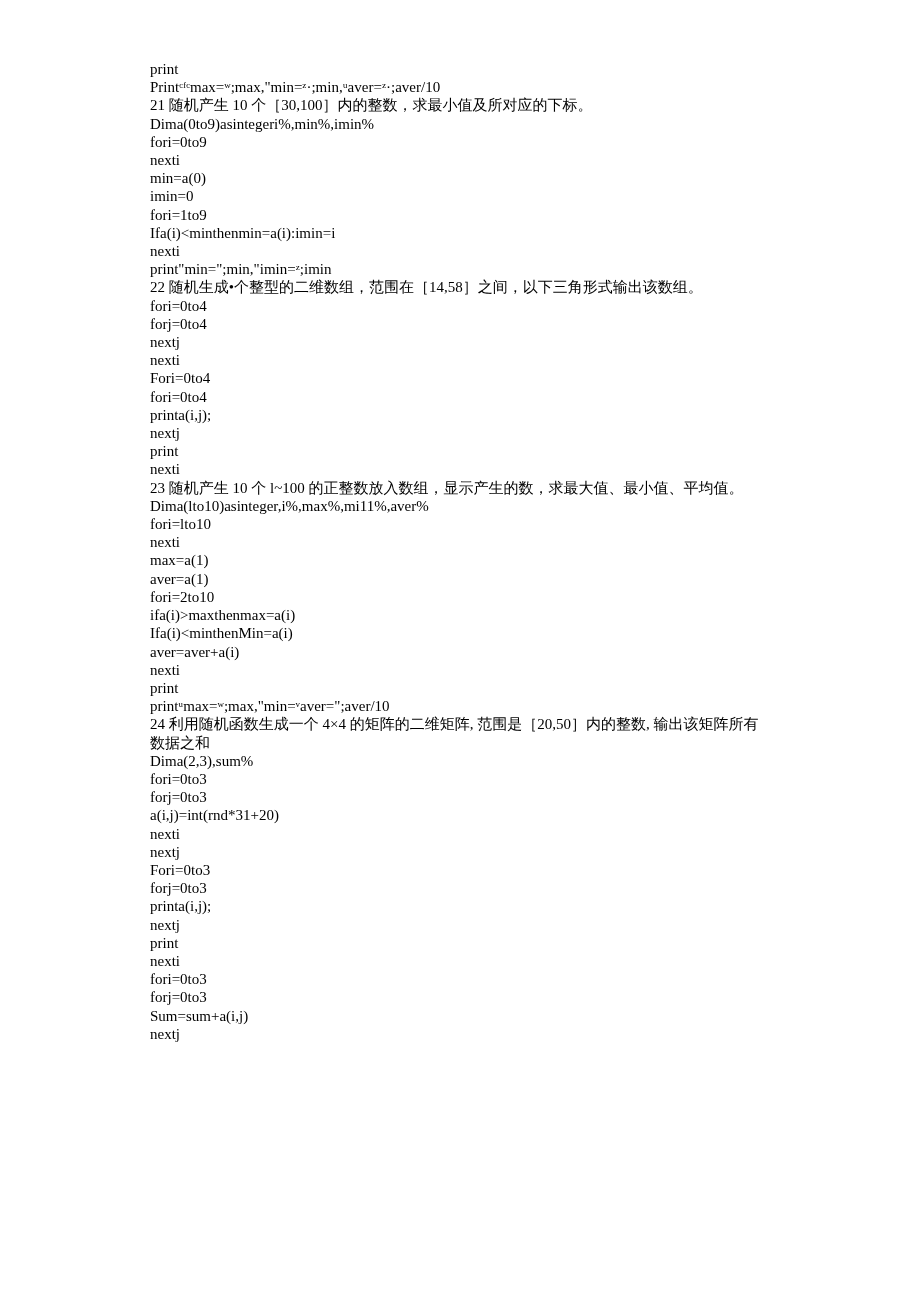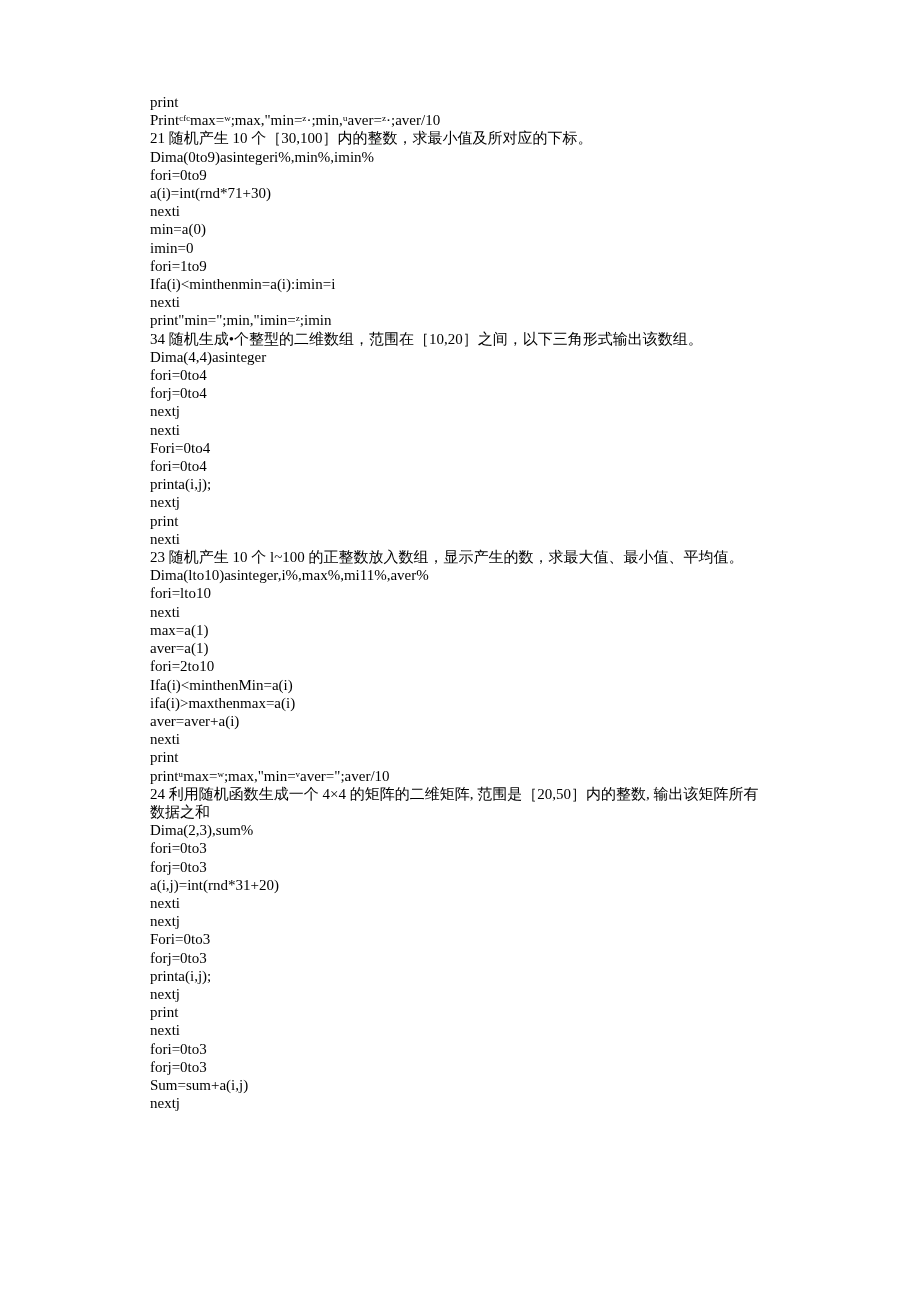--- a/index.html
+++ b/index.html
@@ -3,67 +3,65 @@
 <meta charset="utf-8">
 <style>
   body {
     background: #ffffff;
     margin: 0;
     padding: 0;
     width: 920px;
     font-family: "SimSun", "Times New Roman", serif;
   }
   .page {
-    padding: 93px 150px 60px 150px;
+    padding: 60px 150px 60px 150px;
     font-size: 15px;
     line-height: 18.2px;
     color: #000000;
   }
   .line {
     white-space: pre;
   }
 </style>
 </head>
 <body>
 
 <div class="page">
   <div class="line">print</div>
   <div class="line">Printᶜᶠᶜmax=ʷ;max,"min=ᶻ·;min,ᵘaver=ᶻ·;aver/10</div>
   <div class="line">21 随机产生 10 个［30,100］内的整数，求最小值及所对应的下标。</div>
   <div class="line">Dima(0to9)asintegeri%,min%,imin%</div>
   <div class="line">fori=0to9</div>
-  <div class="line">a(i)=int(rnd*71+30)</div>
   <div class="line">nexti</div>
   <div class="line">min=a(0)</div>
   <div class="line">imin=0</div>
   <div class="line">fori=1to9</div>
   <div class="line">Ifa(i)&lt;minthenmin=a(i):imin=i</div>
   <div class="line">nexti</div>
   <div class="line">print"min=";min,"imin=ᶻ;imin</div>
-  <div class="line">34 随机生成•个整型的二维数组，范围在［10,20］之间，以下三角形式输出该数组。</div>
-  <div class="line">Dima(4,4)asinteger</div>
+  <div class="line">22 随机生成•个整型的二维数组，范围在［14,58］之间，以下三角形式输出该数组。</div>
   <div class="line">fori=0to4</div>
   <div class="line">forj=0to4</div>
   <div class="line">nextj</div>
   <div class="line">nexti</div>
   <div class="line">Fori=0to4</div>
   <div class="line">fori=0to4</div>
   <div class="line">printa(i,j);</div>
   <div class="line">nextj</div>
   <div class="line">print</div>
   <div class="line">nexti</div>
   <div class="line">23 随机产生 10 个 l~100 的正整数放入数组，显示产生的数，求最大值、最小值、平均值。</div>
   <div class="line">Dima(lto10)asinteger,i%,max%,mi11%,aver%</div>
   <div class="line">fori=lto10</div>
   <div class="line">nexti</div>
   <div class="line">max=a(1)</div>
   <div class="line">aver=a(1)</div>
   <div class="line">fori=2to10</div>
+  <div class="line">ifa(i)&gt;maxthenmax=a(i)</div>
   <div class="line">Ifa(i)&lt;minthenMin=a(i)</div>
-  <div class="line">ifa(i)&gt;maxthenmax=a(i)</div>
   <div class="line">aver=aver+a(i)</div>
   <div class="line">nexti</div>
   <div class="line">print</div>
   <div class="line">printᵘmax=ʷ;max,"min=ᵛaver=";aver/10</div>
   <div class="line">24 利用随机函数生成一个 4×4 的矩阵的二维矩阵, 范围是［20,50］内的整数, 输出该矩阵所有</div>
   <div class="line">数据之和</div>
   <div class="line">Dima(2,3),sum%</div>
   <div class="line">fori=0to3</div>
   <div class="line">forj=0to3</div>
   <div class="line">a(i,j)=int(rnd*31+20)</div>

